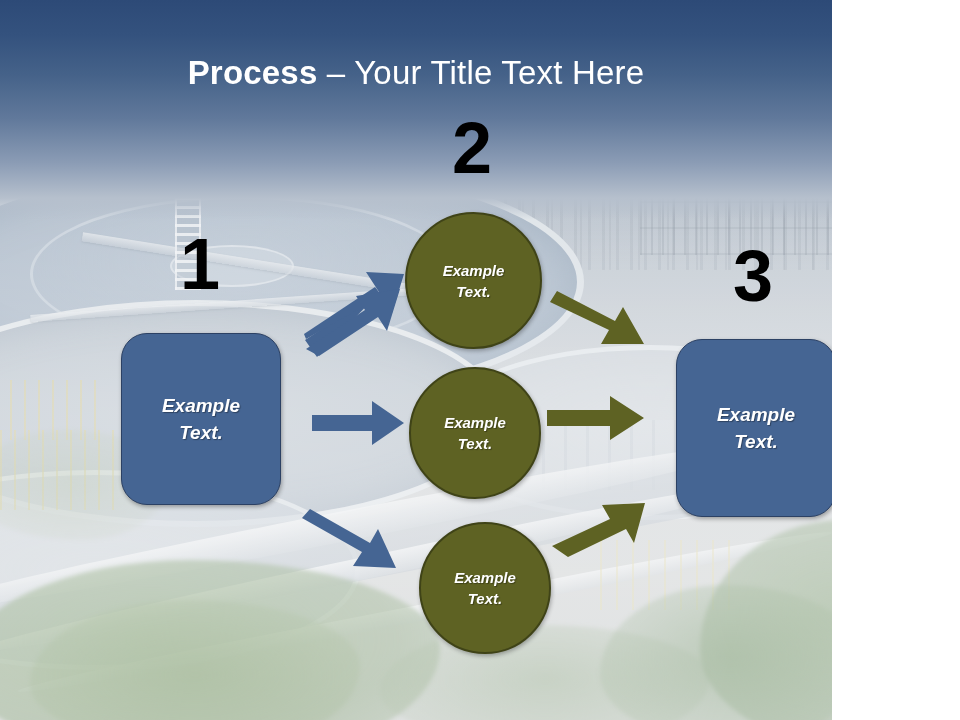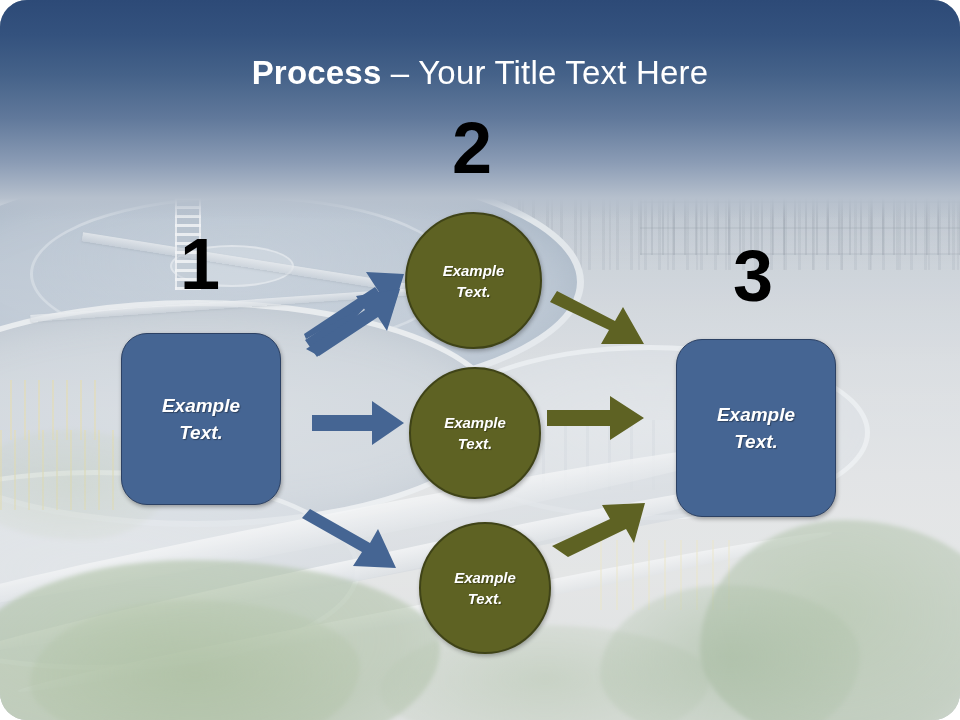--- a/index.html
+++ b/index.html
@@ -2,26 +2,25 @@
 <html><head>
 <meta charset="utf-8">
 <style>
   html, body {
     margin: 0;
     padding: 0;
     background: #ffffff;
   }
   #slide {
     position: relative;
-    width: 960px;
+    width: 832px;
     height: 720px;
     overflow: hidden;
     font-family: "Liberation Sans", sans-serif;
     background: #cdd3d8;
-    border-radius: 27px;
   }
 
   
   .bg-root { position:absolute; inset:0; overflow:hidden; }
 
   
   .bg-base {
     position:absolute; inset:0;
     background:
       linear-gradient(180deg,

